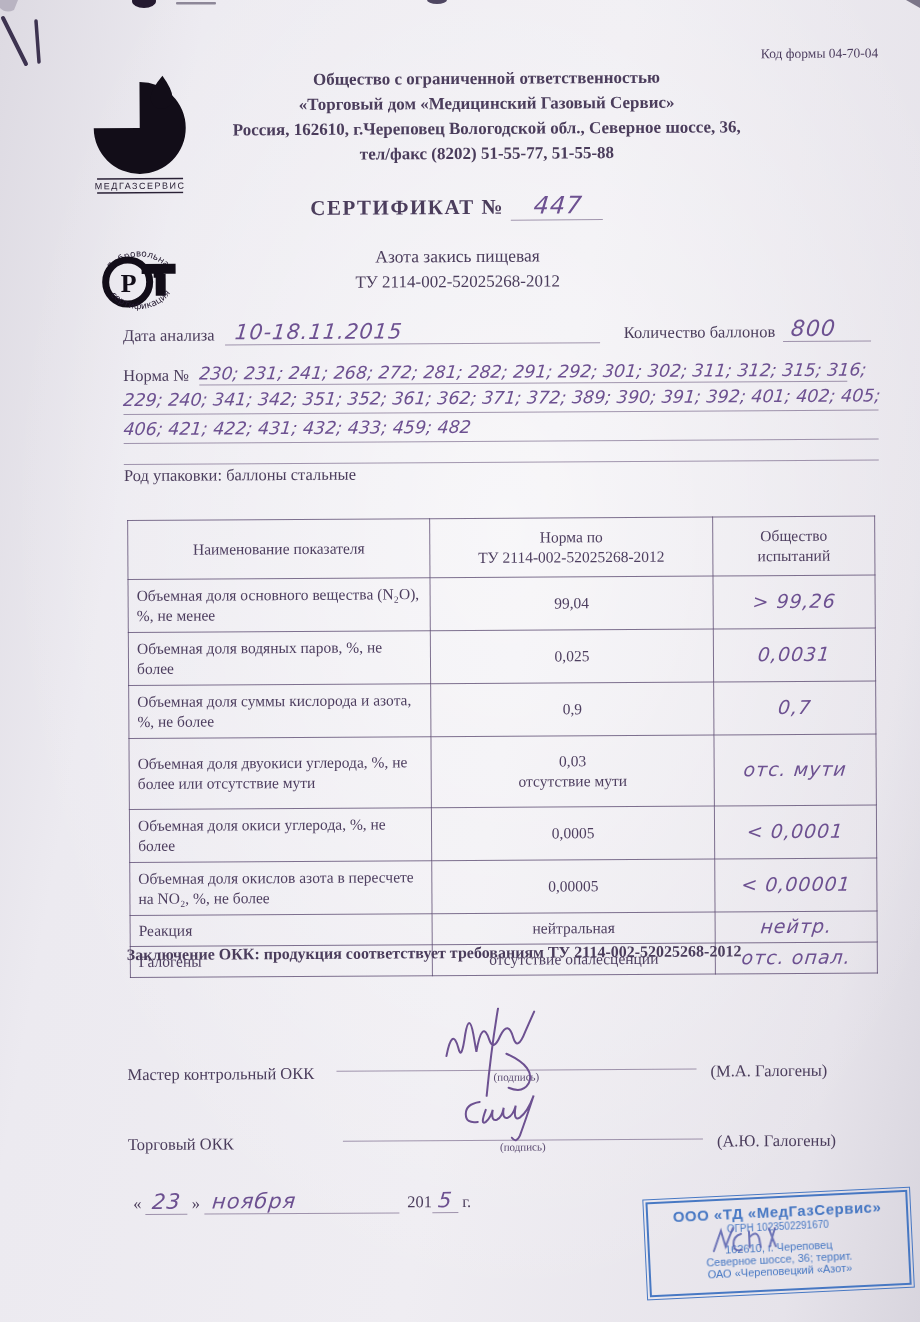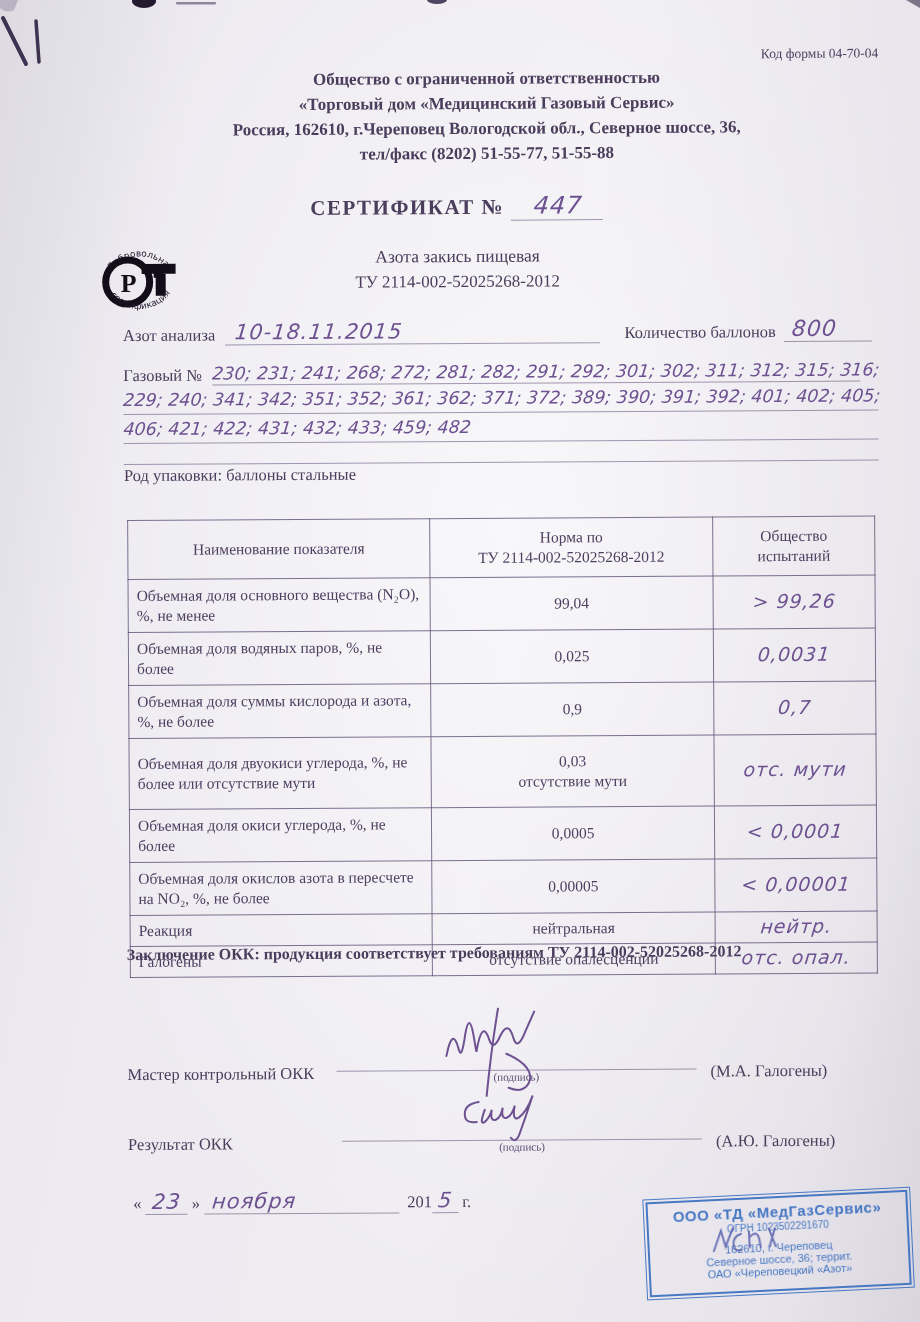--- a/index.html
+++ b/index.html
@@ -71,20 +71,29 @@
     <ellipse cx="144" cy="1" rx="12" ry="7" fill="#241a30"></ellipse>
     <rect x="176" y="2" width="40" height="2.5" rx="1" fill="#8d8798"></rect>
     <ellipse cx="437" cy="0" rx="10" ry="4" fill="#4f4762"></ellipse>
     <path d="M906,0 L920,0 L920,8 Z" fill="#7b7588"></path>
   </svg>
 
   <div id="tilt">
 
     <div class="abs print" style="left:560px;top:48px;width:322px;text-align:right;font-size:13.5px;">Код формы 04-70-04</div>
 
+    <div class="abs" style="left:88px;top:70px;width:110px;">
+      <svg width="110" height="122" viewBox="0 0 110 122">
+        <path d="M55 10 a46 46 0 1 0 46 46 L55 56 Z" fill="#120d18" transform="rotate(-90 55 56)"></path>
+        <path d="M78 4 q10 14 10 22 a11 11 0 0 1 -22 0 q0 -8 12 -22 Z" fill="#120d18"></path>
+        <rect x="12" y="106" width="86" height="1.5" fill="#2a2136"></rect>
+        <text x="55" y="117" text-anchor="middle" font-size="9" letter-spacing="1.5" fill="#2a2136" font-family="Liberation Sans, sans-serif">МЕДГАЗСЕРВИС</text>
+        <rect x="12" y="120" width="86" height="1.5" fill="#2a2136"></rect>
+      </svg>
+    </div>
 
     <div class="abs" style="left:92px;top:228px;width:100px;">
       <svg width="100" height="100" viewBox="0 0 100 100">
         <defs>
           <path id="arcTop" d="M18,46 A36 36 0 0 1 82,46"></path>
           <path id="arcBot" d="M16,58 A38 38 0 0 0 84,58"></path>
         </defs>
         <text font-size="9" fill="#241a30" font-family="DejaVu Sans, sans-serif">
           <textPath href="#arcTop" startOffset="8%" id="rst-top-tp">Добровольная</textPath>
         </text>
@@ -109,33 +118,33 @@
       <span style="font-size:21px;font-weight:bold;letter-spacing:1.5px;">СЕРТИФИКАТ №</span>
       <span class="hand uline" style="font-size:24px;min-width:80px;margin-left:4px;padding:0 6px;">447</span>
     </div>
 
     <div class="abs center" style="left:0;top:246px;width:920px;">
       <div style="font-size:17.5px;">Азота закись пищевая</div>
       <div style="font-size:17px;margin-top:5px;">ТУ 2114-002-52025268-2012</div>
     </div>
 
     <div class="abs" style="left:125px;top:318px;width:755px;font-size:16.5px;">
-      <span>Азот анализа</span>
+      <span>Дата анализа</span>
       <span class="uline" style="display:inline-block;width:375px;margin-left:6px;vertical-align:bottom;">
         <span class="hand" style="font-size:21px;margin-left:10px;">10-18.11.2015</span>
       </span>
       <span style="margin-left:20px;">Количество баллонов</span>
       <span class="uline" style="display:inline-block;width:88px;margin-left:4px;vertical-align:bottom;">
         <span class="hand" style="font-size:22px;margin-left:8px;">800</span>
       </span>
     </div>
 
     <div class="abs" style="left:125px;top:362px;width:755px;font-size:16.5px;">
       <div>
-        <span>Газовый   №</span>
+        <span>Норма   №</span>
         <span class="uline" style="display:inline-block;width:648px;margin-left:6px;vertical-align:bottom;">
           <span class="hand" style="font-size:17.5px;letter-spacing:0;">230; 231; 241; 268; 272; 281; 282; 291; 292; 301; 302; 311; 312; 315; 316;</span>
         </span>
       </div>
       <div class="uline" style="margin-top:4px;height:24px;">
         <span class="hand" style="font-size:17.5px;letter-spacing:0;">229; 240; 341; 342; 351; 352; 361; 362; 371; 372; 389; 390; 391; 392; 401; 402; 405;</span>
       </div>
       <div class="uline" style="margin-top:4px;height:24px;">
         <span class="hand" style="font-size:17.5px;letter-spacing:0;">406; 421; 422; 431; 432; 433; 459; 482</span>
       </div>
@@ -237,21 +246,21 @@
         <svg class="abs" style="left:100px;top:-44px;" width="160" height="92">
           <path d="M10,48 q6,-30 12,-8 q3,14 7,-14 q4,-22 8,0 l3,18 q6,-34 13,-12 q4,12 11,-4 q8,-16 13,2 q4,14 12,-6 l9,-20 M62,0 Q55,40 50,88 M70,46 q30,14 22,30 q-6,10 -20,4" stroke="#6d5191" stroke-width="2" fill="none" stroke-linecap="round"></path>
         </svg>
         <span class="uline" style="display:block;height:18px;"></span>
         <span class="sig-caption" style="display:block;text-align:center;">(подпись)</span>
       </span>
       <span style="margin-left:10px;">(М.А. Галогены)</span>
     </div>
 
     <div class="abs" style="left:125px;top:1122px;width:760px;font-size:16.5px;">
-      <span>Результат ОКК</span>
+      <span>Торговый ОКК</span>
       <span style="display:inline-block;width:360px;margin-left:105px;vertical-align:bottom;position:relative;">
         <svg class="abs" style="left:115px;top:-28px;" width="140" height="52">
           <path d="M22,8 q-14,2 -14,12 q0,10 12,8 M28,16 q-6,16 0,12 q5,-4 7,-12 q-2,12 4,10 q5,-2 7,-12 q-2,12 4,10 q5,-2 8,-12 q-3,16 4,12 q8,-6 14,-22 q-8,24 -14,40 q-4,8 -8,2" stroke="#6d5191" stroke-width="2" fill="none" stroke-linecap="round"></path>
         </svg>
         <span class="uline" style="display:block;height:18px;"></span>
         <span class="sig-caption" style="display:block;text-align:center;">(подпись)</span>
       </span>
       <span style="margin-left:10px;">(А.Ю. Галогены)</span>
     </div>
 

